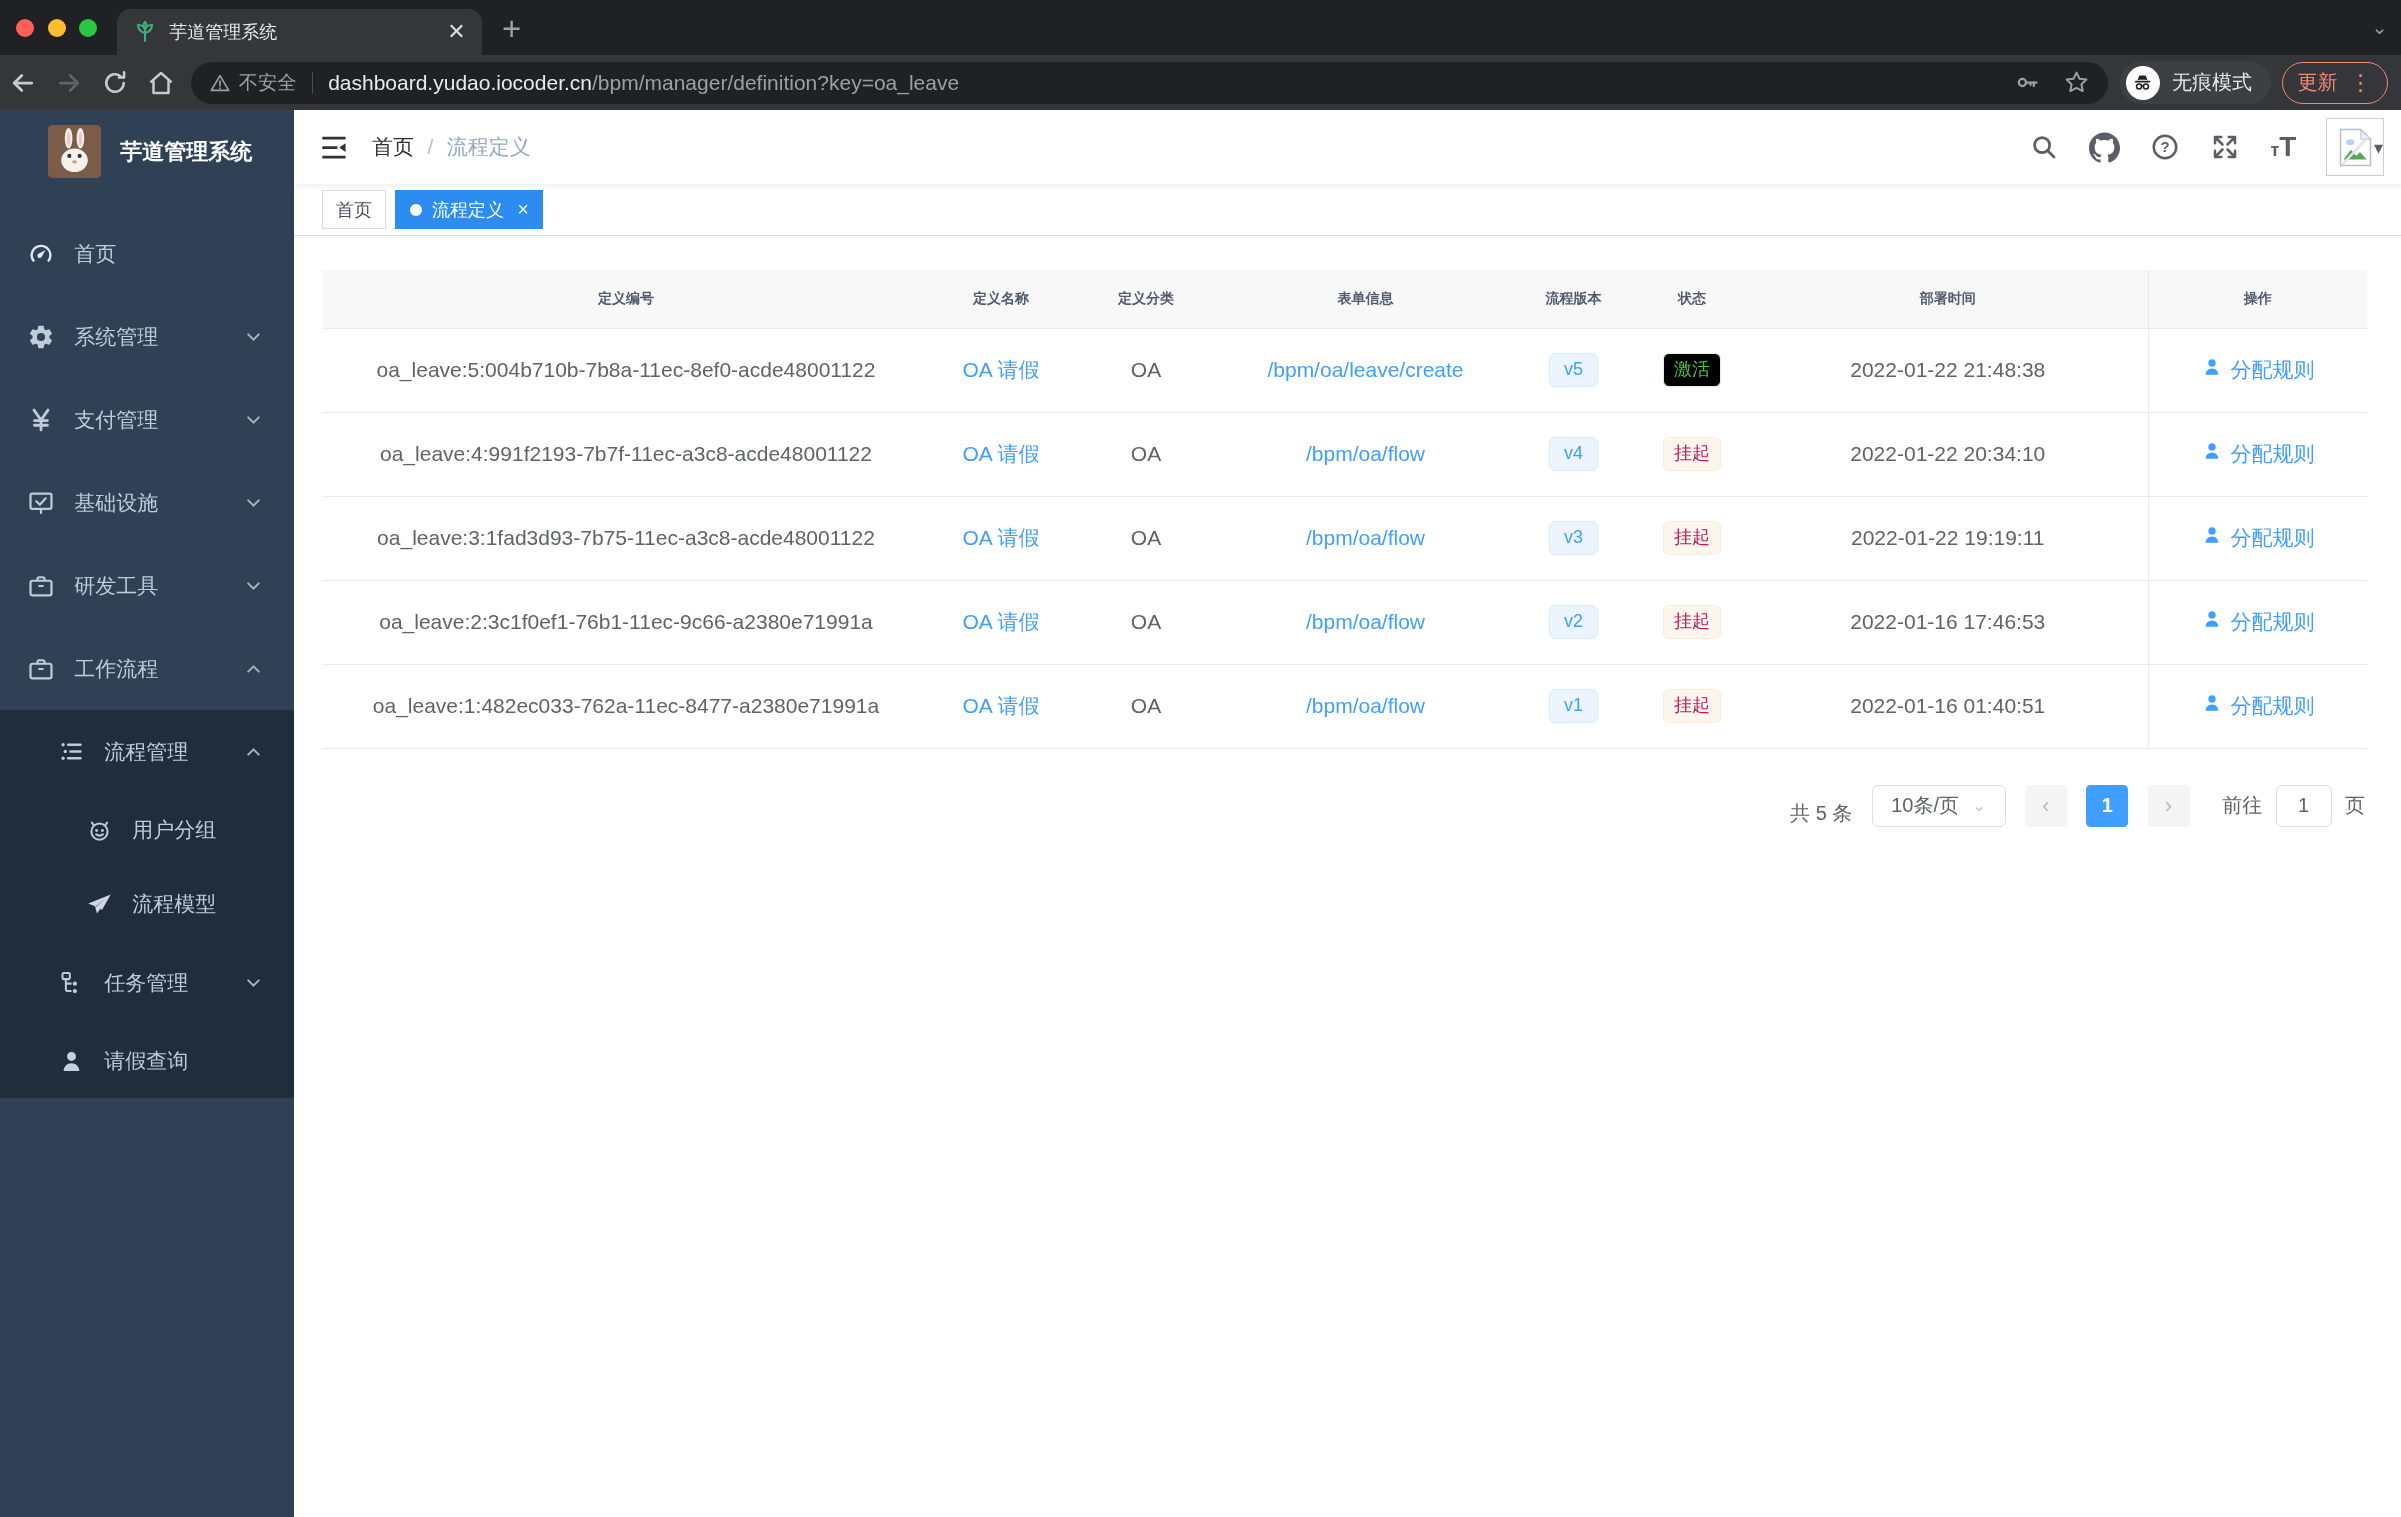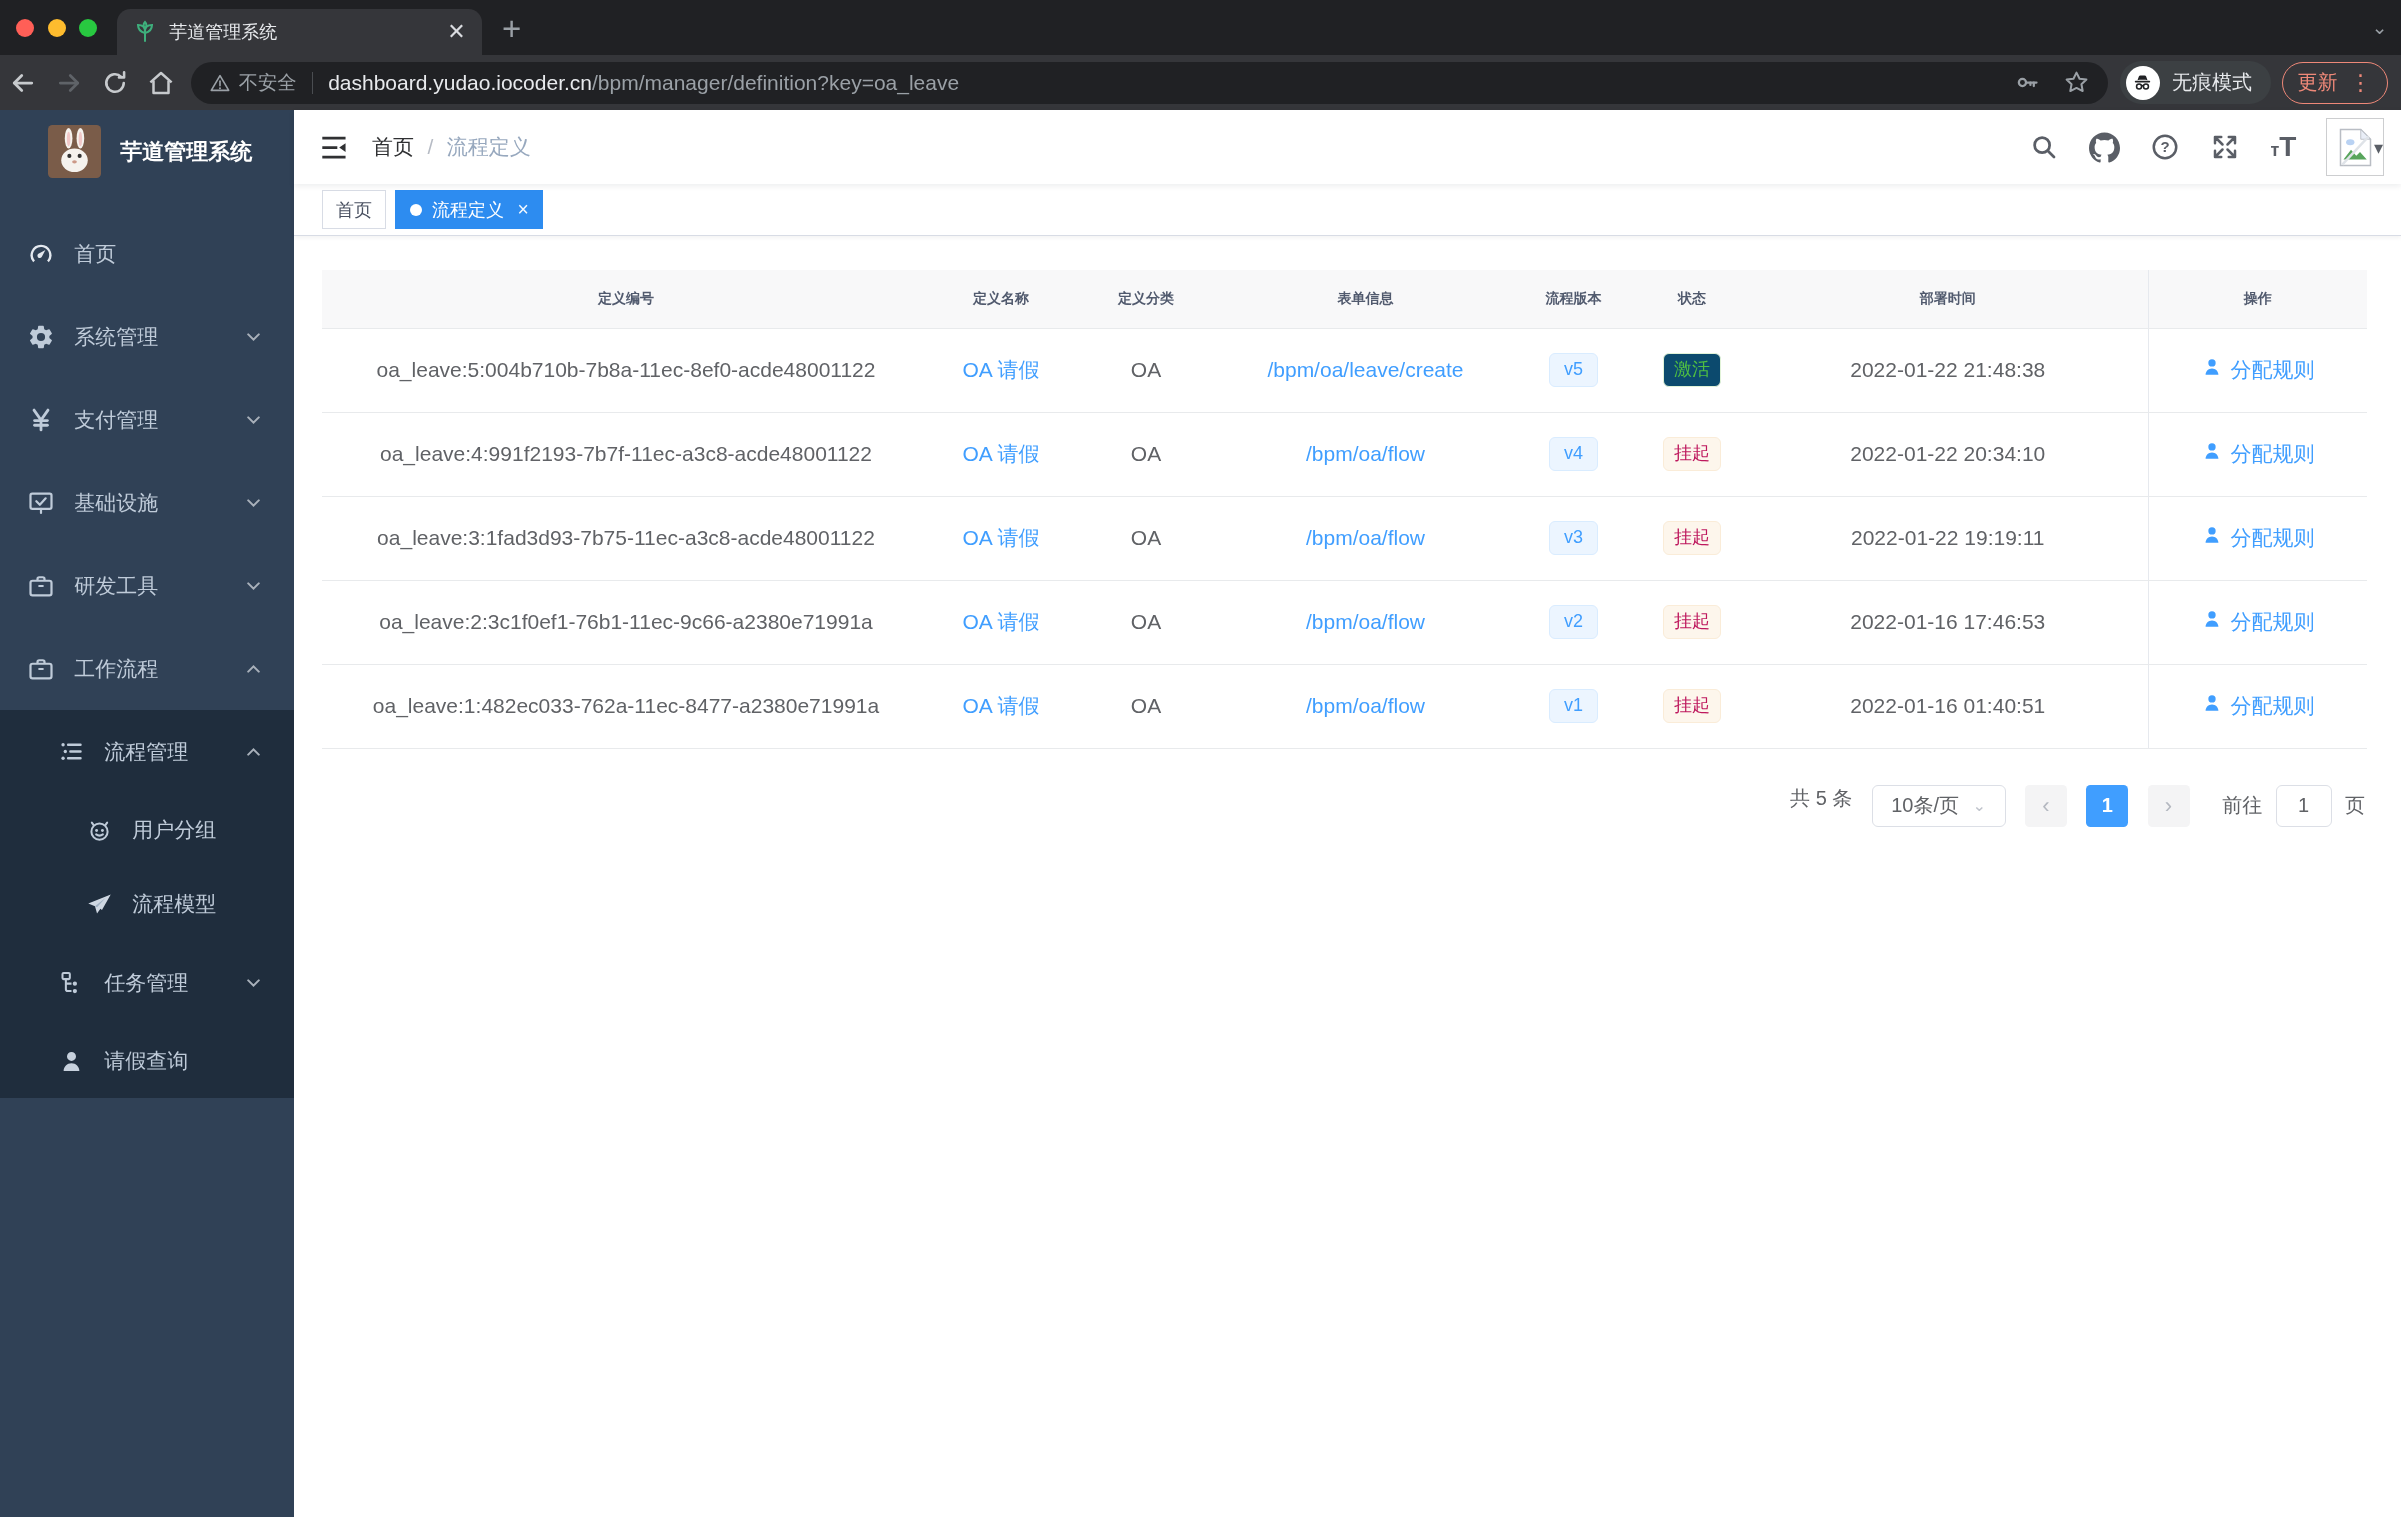--- a/index.html
+++ b/index.html
@@ -61,24 +61,24 @@
 .tagdot{width:12px;height:12px;border-radius:50%;background:#fff}
 .tag-close{font-size:19.3px;margin-left:3px;opacity:.95}
 .page{padding:34px 0 0 27.5px}
 table{border-collapse:collapse;table-layout:fixed;width:2044px}
 th{height:58px;background:#f8f8f9;color:#515a6e;font-weight:700;font-size:14px;text-align:center;border-bottom:1.5px solid #e8eaec}
 td{height:84px;border-bottom:1.5px solid #e8eaec;text-align:center;font-size:21px;color:#606266;overflow:hidden;white-space:nowrap}
 .col-action{border-left:1.5px solid #e6e9ee}
 a.link{color:#409eff;text-decoration:none;cursor:pointer}
 .badge{display:inline-block;min-width:49px;padding:0 10.4px;height:34px;line-height:31px;border-radius:6px;font-size:18px}
 .b-ver{background:#ecf5ff;border:1.5px solid #d9ecff;color:#409eff}
-.b-ok{background:#0c4a6e;border:1.5px solid #e1f3d8;color:#4fbe42}
+.b-ok{background:#000000;border:1.5px solid #e1f3d8;color:#4fbe42}
 .b-warn{background:#fdf6ec;border:1.5px solid #faecd8;color:#be185d}
 .act{color:#409eff;font-size:21px;display:inline-flex;align-items:flex-start;gap:7.4px;cursor:pointer;text-decoration:none}
-.pager{display:flex;align-items:flex-start;justify-content:flex-end;margin:36px 36px 0 0;gap:19.3px;font-size:20px;color:#606266}
+.pager{display:flex;align-items:flex-end;justify-content:flex-end;margin:36px 36px 0 0;gap:19.3px;font-size:20px;color:#606266}
 .psel{width:134px;height:42px;border:1.5px solid #dcdfe6;border-radius:6px;display:flex;align-items:center;justify-content:center;gap:13.4px;color:#606266;cursor:pointer;background:#fff}
 .psel .caret{color:#c0c4cc;font-size:16.3px}
 .pbtn{width:42px;height:42px;border-radius:4.5px;background:#f4f4f5;color:#b4b8c0;display:flex;align-items:center;justify-content:center;font-size:22px;cursor:pointer}
 .pcur{background:#409eff;color:#fff;font-weight:700;font-size:20px}
 .goto{display:flex;align-items:center;gap:13.4px;margin-left:13.4px}
 .goto-input{width:56px;height:42px;border:1.5px solid #dcdfe6;border-radius:6px;text-align:center;font-size:20px;color:#606266;outline:none;font-family:inherit}
 </style>
 </head>
 <body>
 

